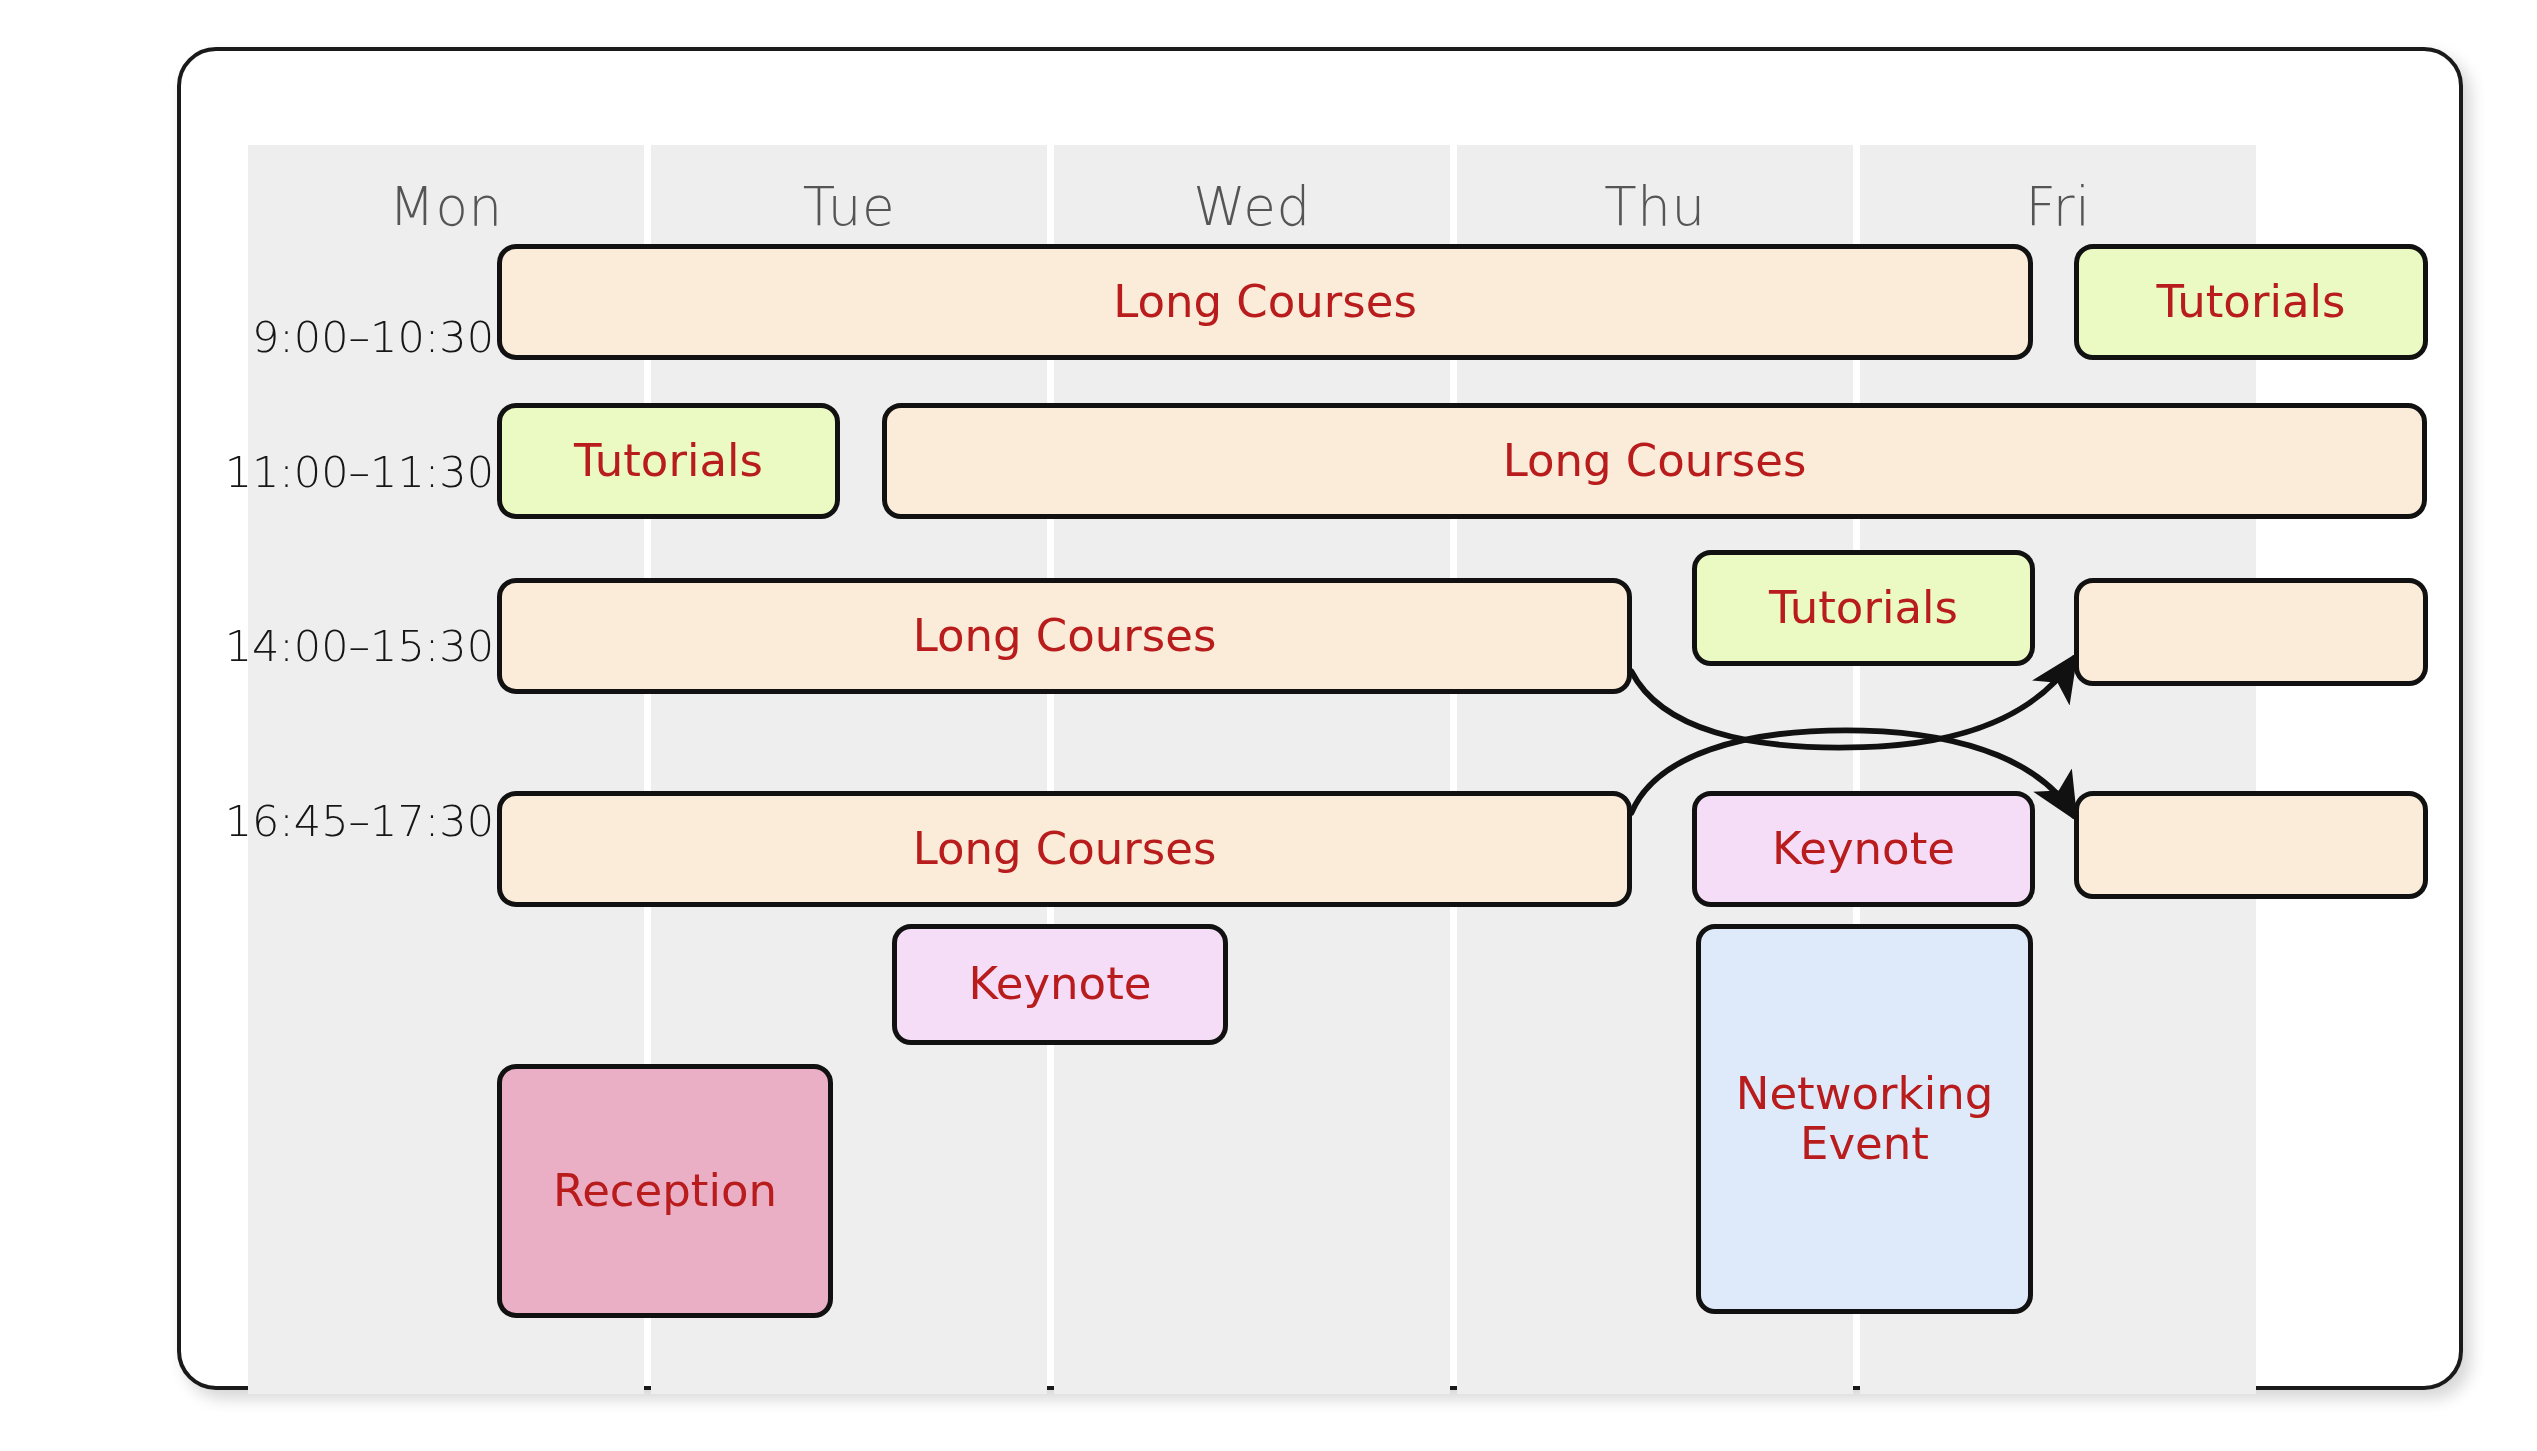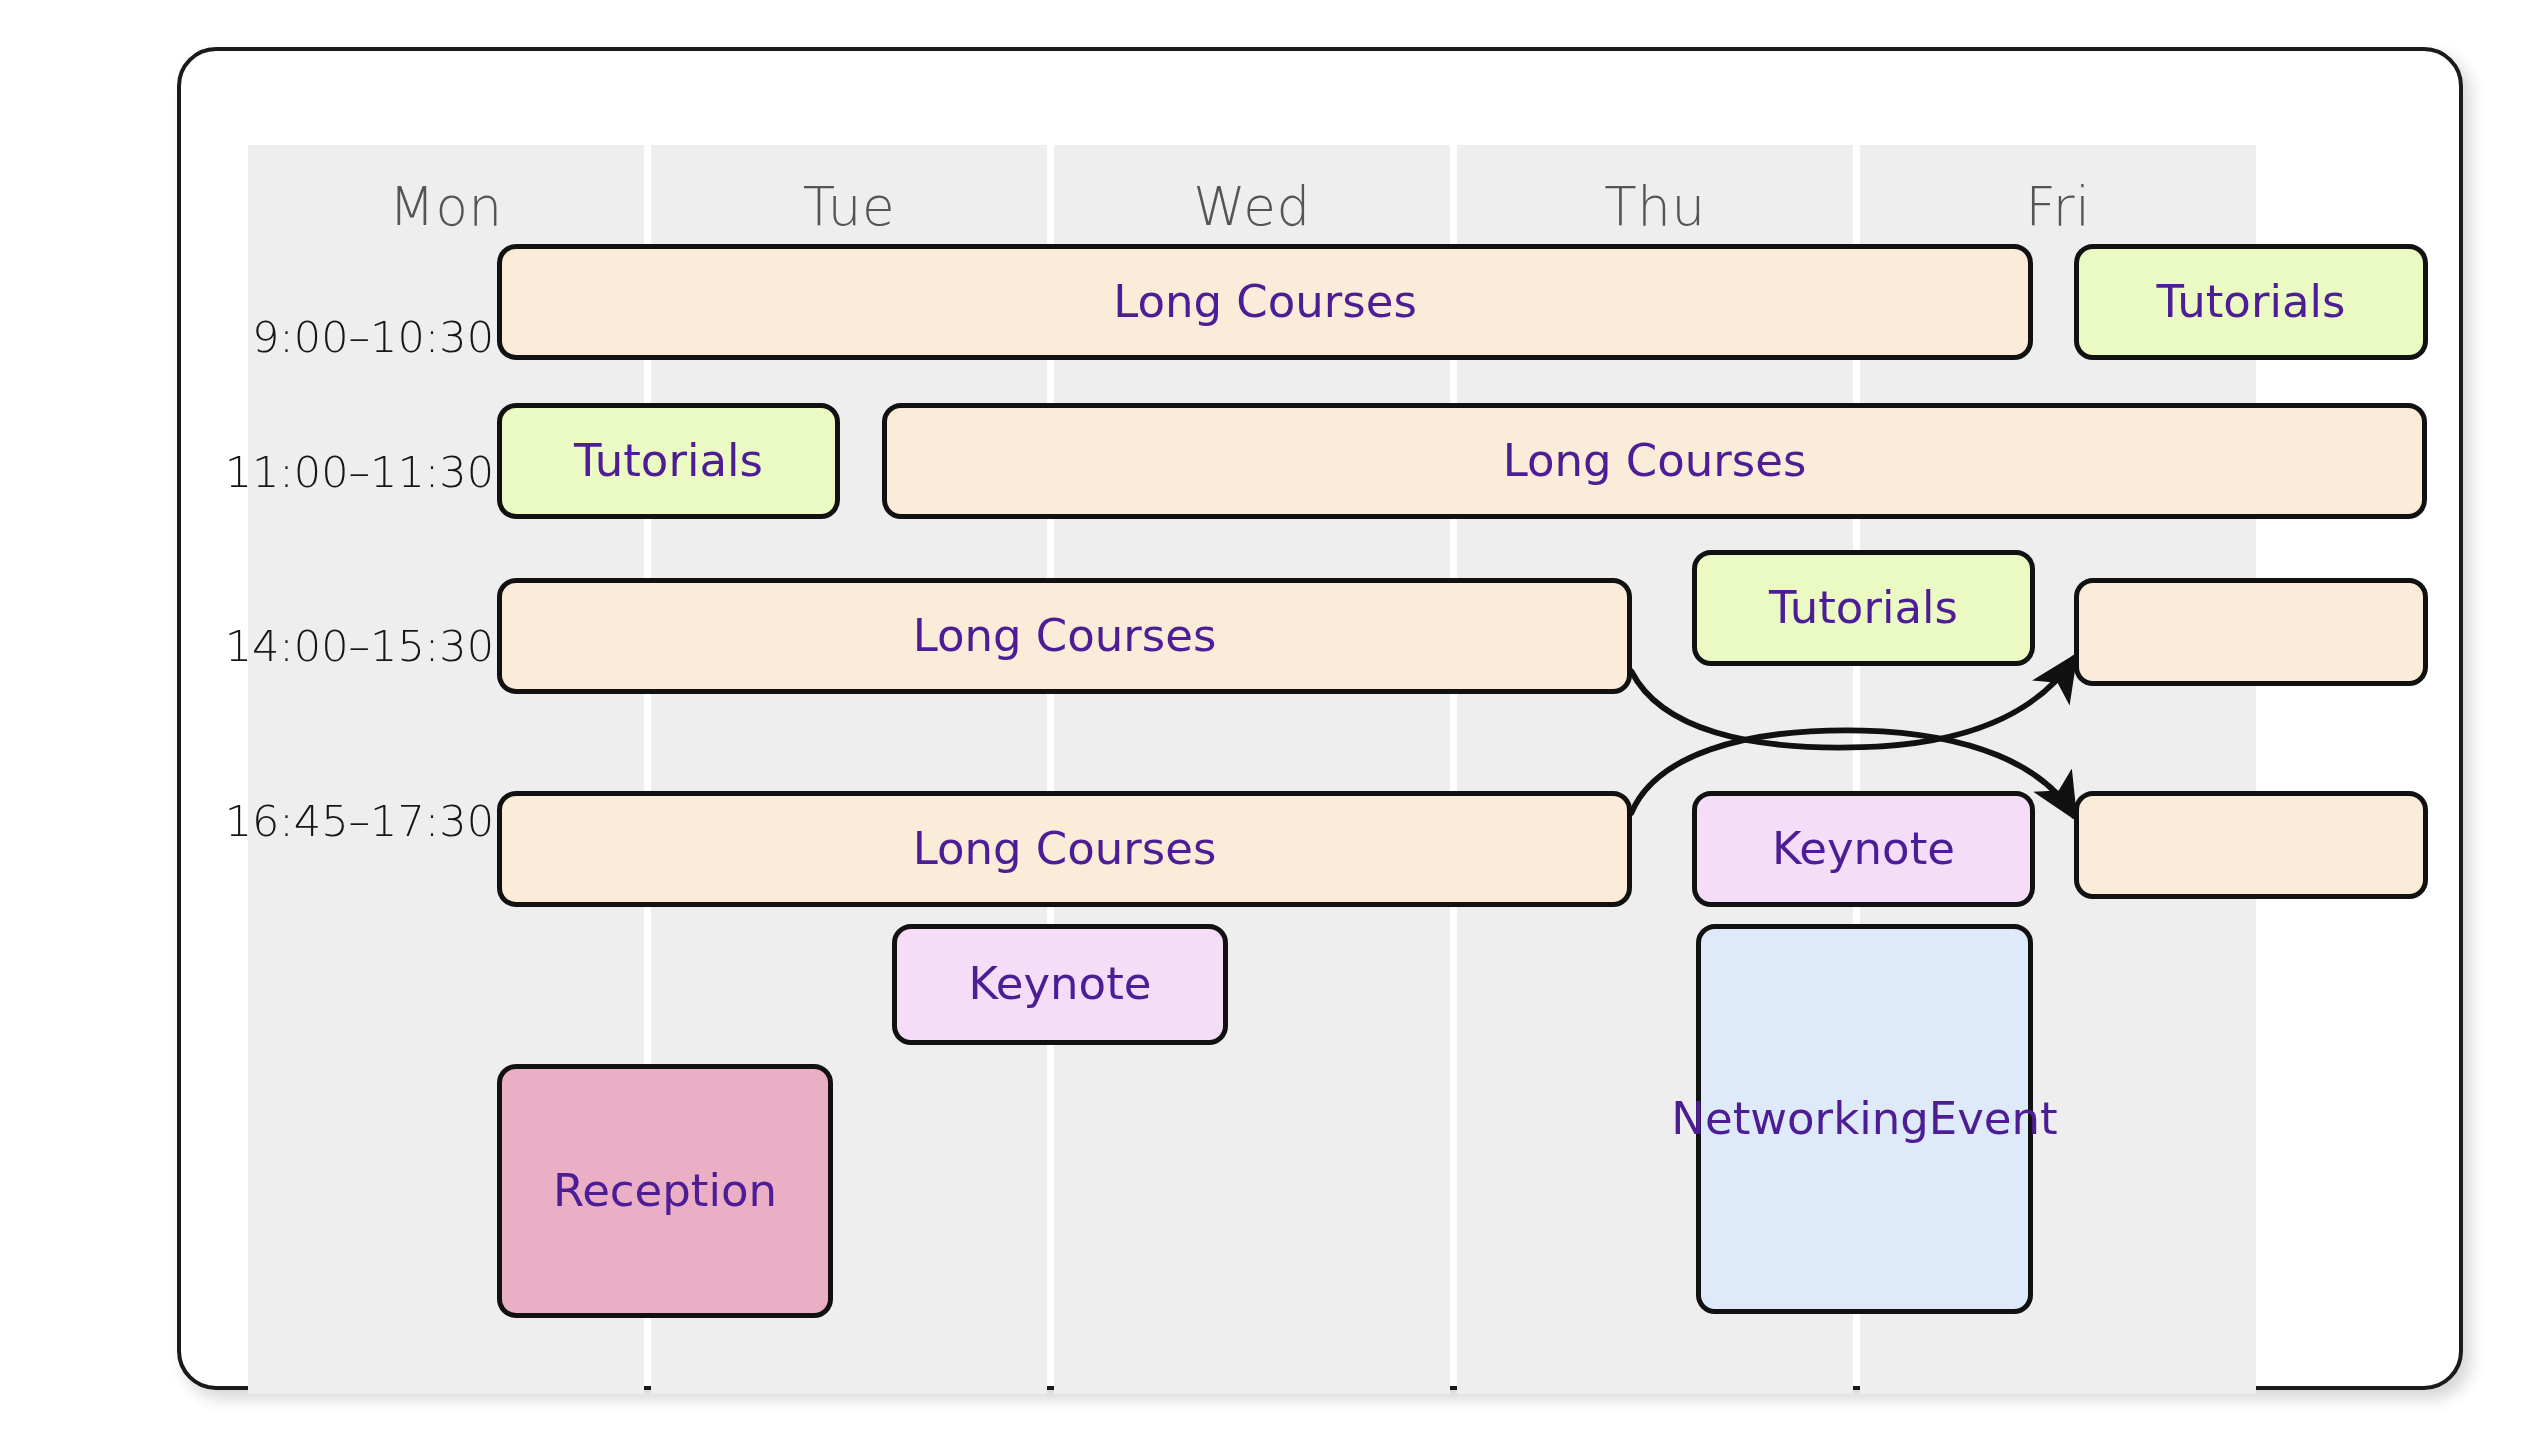--- a/index.html
+++ b/index.html
@@ -54,21 +54,21 @@
   .evt{
     position:absolute;
     border:5px solid #111111;
     border-radius:19px;
     box-sizing:border-box;
     display:flex;
     align-items:center;
     justify-content:center;
     text-align:center;
     font-size:45px;
-    color:#4c1d95;
+    color:#b91c1c;
     line-height:1.12;
     padding:8px 10px;
   }
   .evt.course   { background:#faecd8; }
   .evt.tutorial { background:#eafac2; }
   .evt.keynote  { background:#f5ddf8; }
   .evt.reception{ background:#ebafc5; }
   .evt.network  { background:#deeafa; }
 
   
@@ -119,21 +119,21 @@
   <div class="evt course" style="left:2074px;top:578px;width:354px;height:108px;"></div>
 
   <div class="evt course" style="left:497px;top:791px;width:1135px;height:116px;">Long Courses</div>
 
   <div class="evt keynote" style="left:1692px;top:791px;width:343px;height:116px;">Keynote</div>
 
   <div class="evt course" style="left:2074px;top:791px;width:354px;height:108px;"></div>
 
   <div class="evt keynote" style="left:892px;top:924px;width:336px;height:121px;">Keynote</div>
 
-  <div class="evt network" style="left:1696px;top:924px;width:337px;height:390px;flex-direction:row;">
+  <div class="evt network" style="left:1696px;top:924px;width:337px;height:390px;flex-direction:column;">
     <span>Networking</span>
     <span>Event</span>
   </div>
 
   <div class="evt reception" style="left:497px;top:1064px;width:336px;height:254px;">Reception</div>
 
   <svg class="arrows" viewBox="0 0 3514 2010" xmlns="http://www.w3.org/2000/svg">
     <defs>
       <marker id="ah" markerWidth="9" markerHeight="9" refX="7.2" refY="4.5" orient="auto" markerUnits="strokeWidth">
         <path d="M0,0.6 L8.4,4.5 L0,8.4 L2.1,4.5 Z" fill="#111111"></path>

